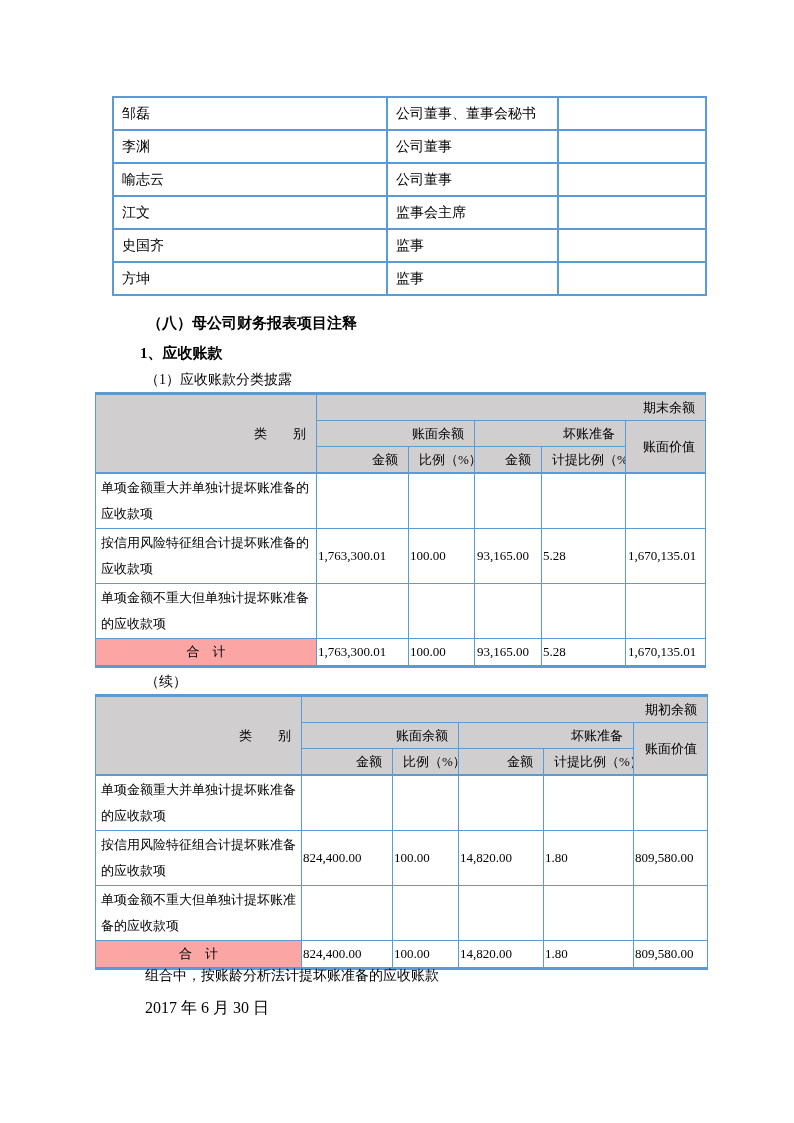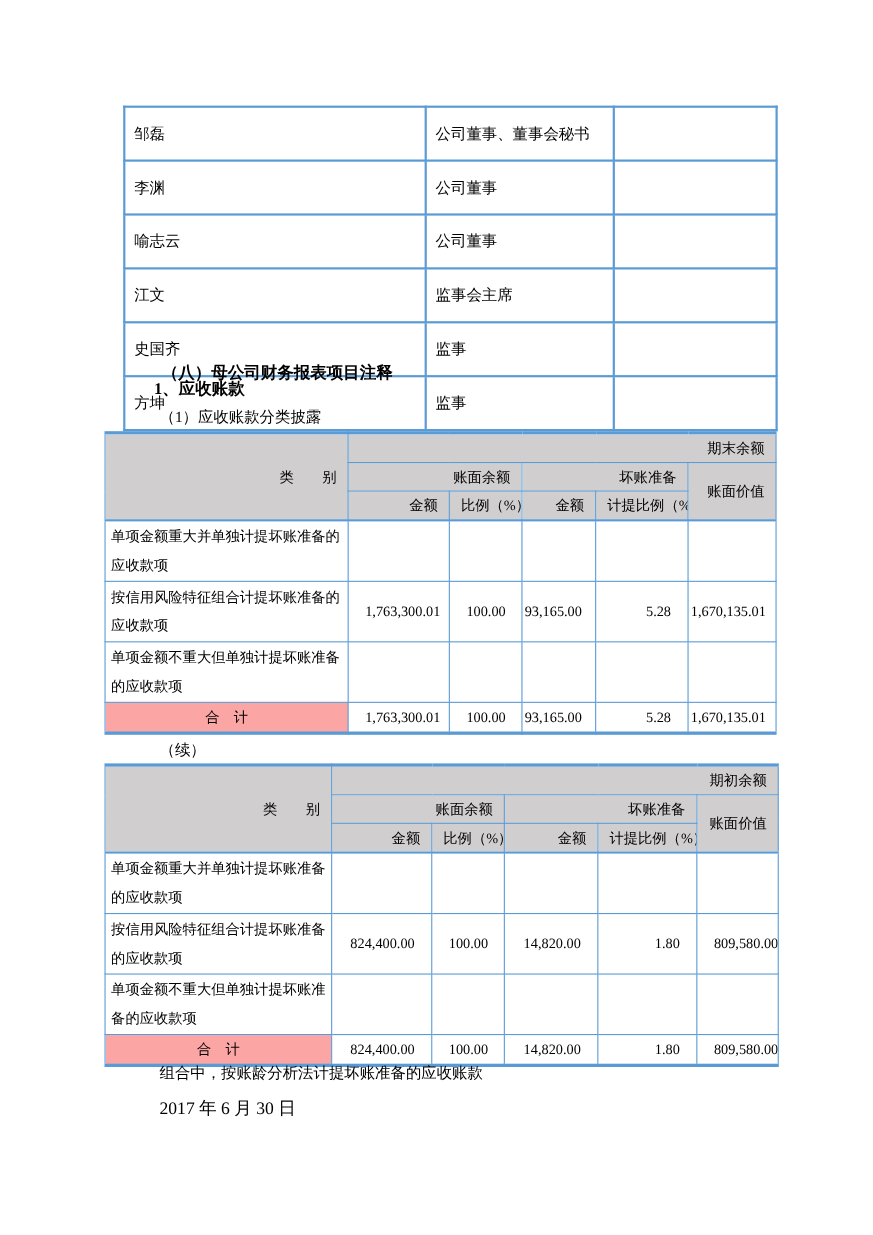--- a/index.html
+++ b/index.html
@@ -9,26 +9,26 @@
     font-family:"Liberation Serif","DejaVu Serif",serif;
     overflow:hidden;
   }
 
   
   .ptable {
     position:absolute; left:112px; top:96px; width:593px;
     border-collapse:collapse; table-layout:fixed;
   }
   .ptable td {
-    border:2px solid #5B9BD5; font-size:14px; padding:12px 8px;
+    border:2px solid #5B9BD5; font-size:14px; padding:4px 8px;
     vertical-align:middle; height:23px; overflow:hidden; white-space:nowrap;
   }
 
   
-  .h-main   { position:absolute; left:147px; top:314px; font-size:15px; font-weight:bold;margin-top:16px; }
+  .h-main   { position:absolute; left:147px; top:314px; font-size:15px; font-weight:bold; }
   .h-sub    { position:absolute; left:140px; top:344px; font-size:15px; font-weight:bold; }
   .h-item   { position:absolute; left:145px; top:371px; font-size:14px;text-align:right; }
   .continued{ position:absolute; left:145px; top:673px; font-size:14px; }
   .note1    { position:absolute; left:145px; top:967px; font-size:14px; }
   .note2    { position:absolute; left:145px; top:998px; font-size:16px; }
   .footer   { position:absolute; left:0; right:0; top:1038px; text-align:center; font-size:12px; }
 
   
   .ftable {
     position:absolute; border-collapse:collapse; table-layout:fixed;
@@ -40,21 +40,21 @@
   .ftable th, .ftable td { border:1px solid #5B9BD5; overflow:hidden; }
   .ftable thead { border-bottom:2px solid #5B9BD5; }
   .ftable thead th {
     background:#D0CECE; font-weight:normal; text-align:right;
     vertical-align:middle; height:25px; padding:0 10px; white-space:nowrap;
   }
   .ftable tr.brow { height:52px; }
   .ftable tr.trow { height:28px; }
   .ftable td.cat  { text-align:left; padding:1px 4px 1px 5px; line-height:26px; vertical-align:middle; }
   .ftable td.total-cat { background:#fca5a5; text-align:center; vertical-align:middle; }
-  .ftable td.num-r { text-align:right; padding:1px 15px; vertical-align:middle; }
+  .ftable td.num-r { padding:1px 1px; vertical-align:middle; }
   .ftable td.num-l { text-align:left;  padding:1px 2px; vertical-align:middle; }
 </style>
 </head>
 <body>
 
 <div class="page">
 
   <table class="ptable">
     <colgroup>
         <col style="width:274px">

